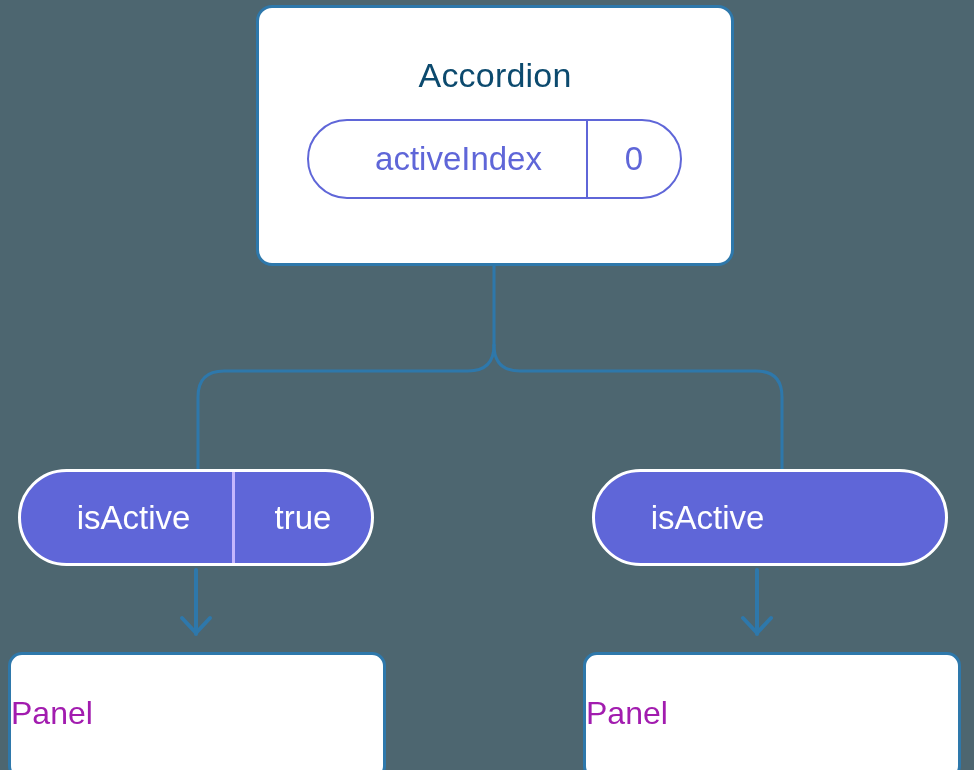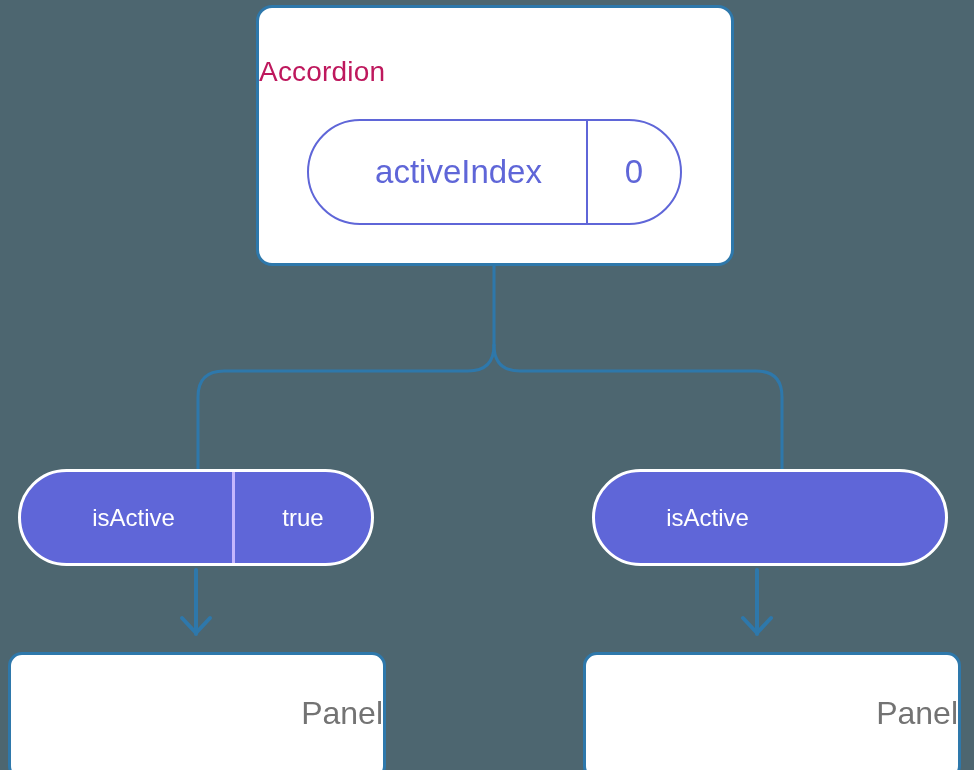--- a/index.html
+++ b/index.html
@@ -40,44 +40,44 @@
     left: 256px;
     top: 5px;
     width: 478px;
     height: 261px;
   }
   .card-title {
     position: absolute;
     left: 0;
     right: 0;
     top: 48px;
-    text-align: left;
-    color: #be185d;
-    font-size: 28px;
+    text-align: center;
+    color: #0c4a6e;
+    font-size: 34px;
     letter-spacing: 0.2px;
     white-space: nowrap;
   }
 
   
   .pill-outline {
     position: absolute;
     z-index: 3;
     display: flex;
     align-items: stretch;
     background: #ffffff;
     border: 2px solid #5f66d8;
     border-radius: 999px;
     box-sizing: border-box;
     overflow: hidden;
   }
   #accordion-pill {
     left: 307px;
     top: 119px;
     width: 375px;
-    height: 106px;
+    height: 80px;
     text-align: center;
   }
   .pill-outline .pill-key,
   .pill-outline .pill-val {
     display: flex;
     align-items: center;
     justify-content: center;
     color: #5f66d8;
     font-size: 33px;
     white-space: nowrap;
@@ -103,21 +103,21 @@
     border-radius: 999px;
     box-sizing: border-box;
     overflow: hidden;
   }
   .pill-filled .pill-key,
   .pill-filled .pill-val {
     display: flex;
     align-items: center;
     justify-content: center;
     color: #ffffff;
-    font-size: 24px;
+    font-size: 33px;
     white-space: nowrap;
     box-sizing: border-box;
   }
   .pill-filled .pill-key {
     padding-left: 14px;
   }
   .pill-filled .pill-val {
     flex: 1;
     border-left: 3px solid #c4b5fd;
   }
@@ -157,22 +157,22 @@
     left: 583px;
     top: 652px;
     width: 378px;
     height: 128px;
   }
   .panel-label {
     position: absolute;
     left: 0;
     right: 0;
     top: 40px;
-    text-align: right;
-    color: #737373;
+    text-align: left;
+    color: #a21caf;
     font-size: 32px;
     white-space: nowrap;
   }
 </style>
 </head>
 <body>
 
 <div id="stage">
 
   <svg id="connectors" viewBox="0 0 974 770" width="974" height="770" aria-hidden="true">

